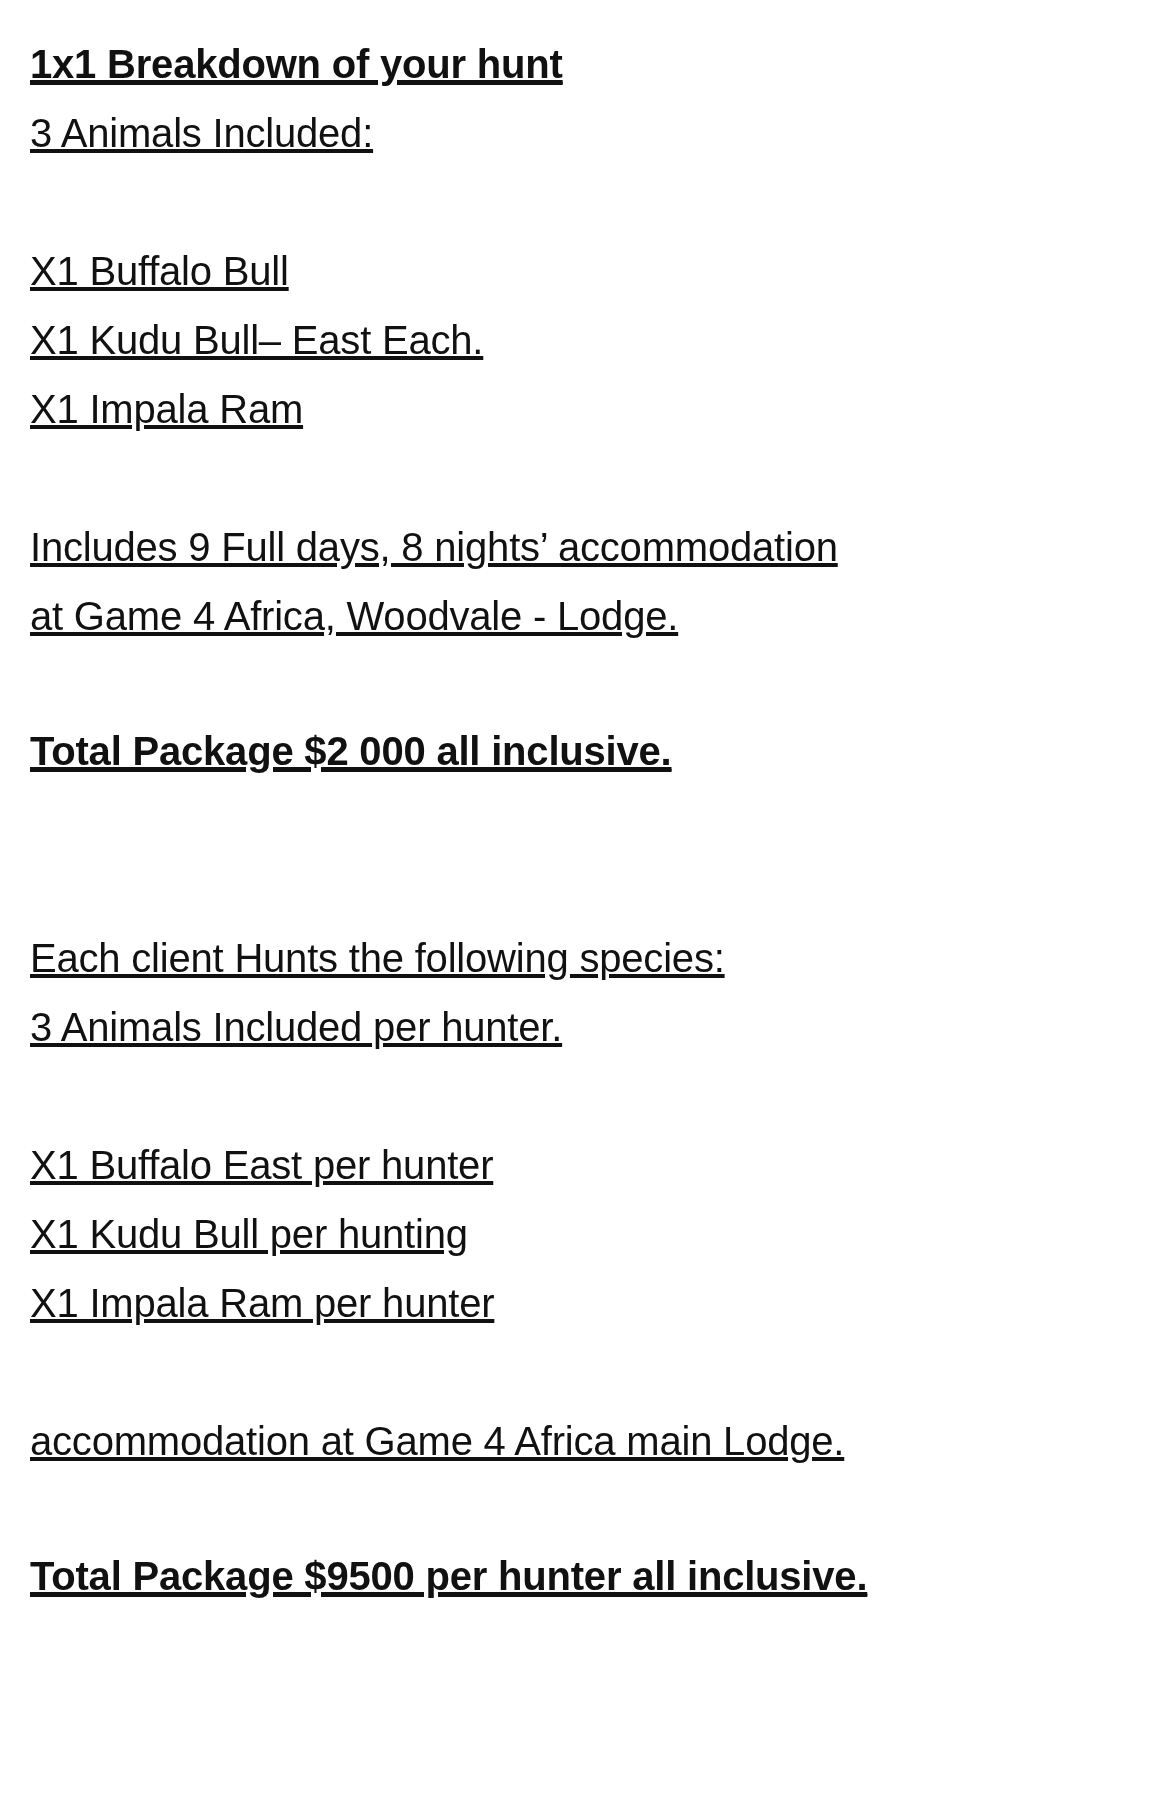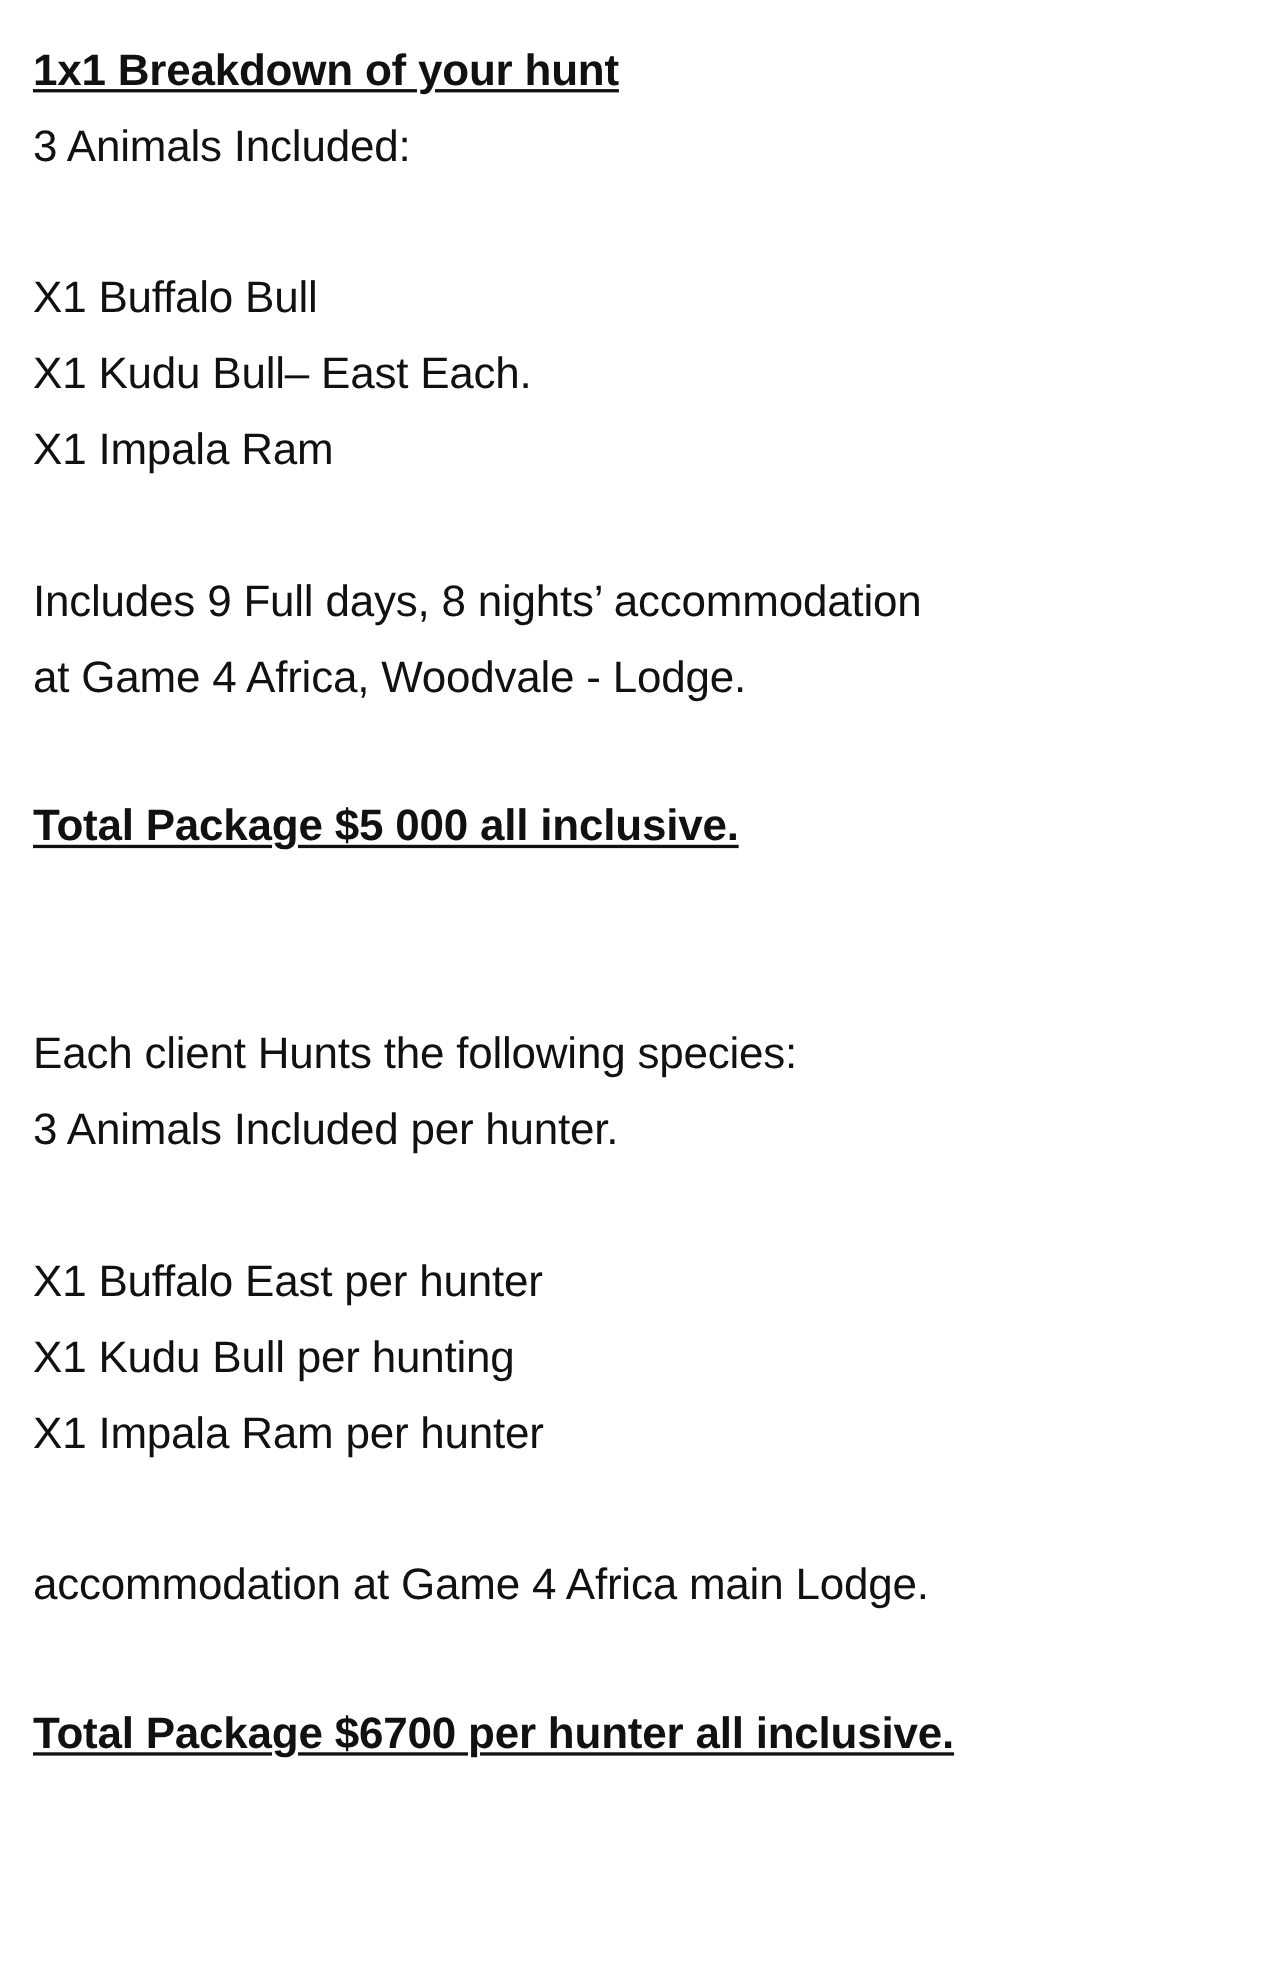--- a/index.html
+++ b/index.html
@@ -11,20 +11,21 @@
     width: 1170px;
     min-height: 1805px;
     font-family: "Liberation Sans", sans-serif;
     color: #111111;
     -webkit-font-smoothing: antialiased;
   }
   .page {
     box-sizing: border-box;
     width: 1170px;
     padding: 30px 40px 40px 30px;
+    text-decoration: underline;
   }
   .line {
     font-size: 40px;
     line-height: 69px;
     letter-spacing: -0.2px;
     white-space: pre-wrap;
     color: #111111;
   }
   .heading {
     font-weight: bold;
@@ -52,32 +53,32 @@
     <div class="line heading">1x1 Breakdown of your hunt</div>
     <div class="line">3 Animals Included:</div>
     <div class="spacer"></div>
     <div class="line">X1 Buffalo Bull</div>
     <div class="line">X1 Kudu Bull– East Each.</div>
     <div class="line">X1 Impala Ram</div>
     <div class="spacer"></div>
     <div class="line">Includes 9 Full days, 8 nights’ accommodation</div>
     <div class="line">at Game 4 Africa, Woodvale - Lodge.</div>
     <div class="spacer-small"></div>
-    <div class="line heading">Total Package $5 000 all inclusive.</div>
+    <div class="line heading">Total Package $2 000 all inclusive.</div>
   </section>
 
   <div class="spacer"></div>
 
   <section class="block">
     <div class="spacer"></div>
     <div class="line">Each client Hunts the following species:</div>
     <div class="line">3 Animals Included per hunter.</div>
     <div class="spacer"></div>
     <div class="line">X1 Buffalo East per hunter</div>
     <div class="line">X1 Kudu Bull per hunting</div>
     <div class="line">X1 Impala Ram per hunter</div>
     <div class="spacer"></div>
     <div class="line">accommodation at Game 4 Africa main Lodge.</div>
     <div class="spacer-small"></div>
-    <div class="line heading">Total Package $6700 per hunter all inclusive.</div>
+    <div class="line heading">Total Package $9500 per hunter all inclusive.</div>
   </section>
 
 </div>
 
 </body></html>

